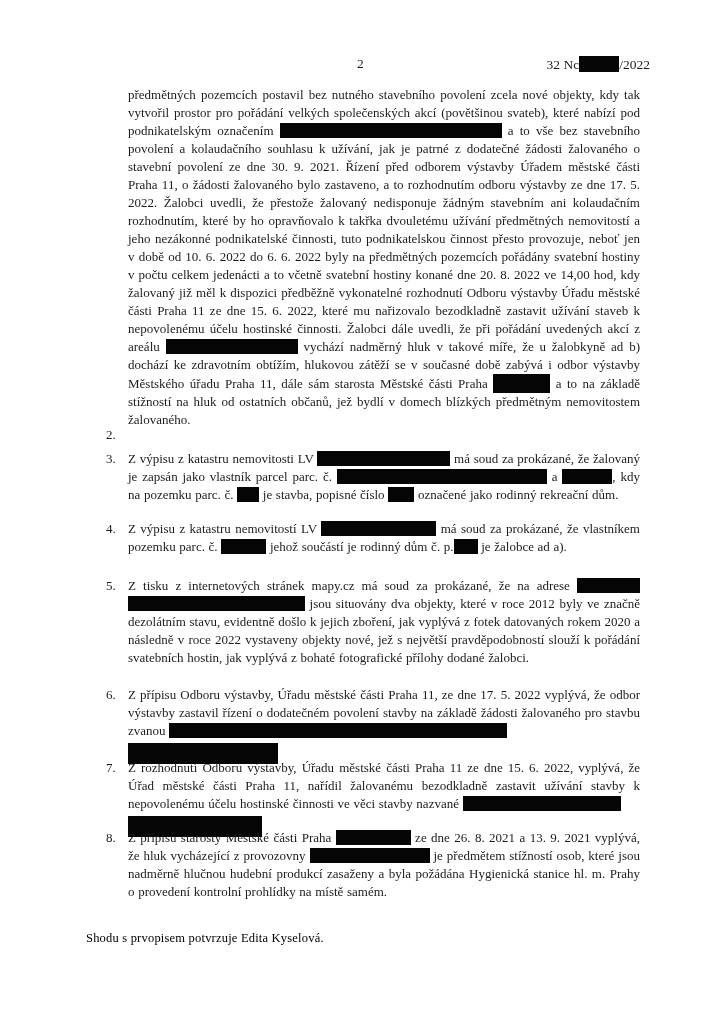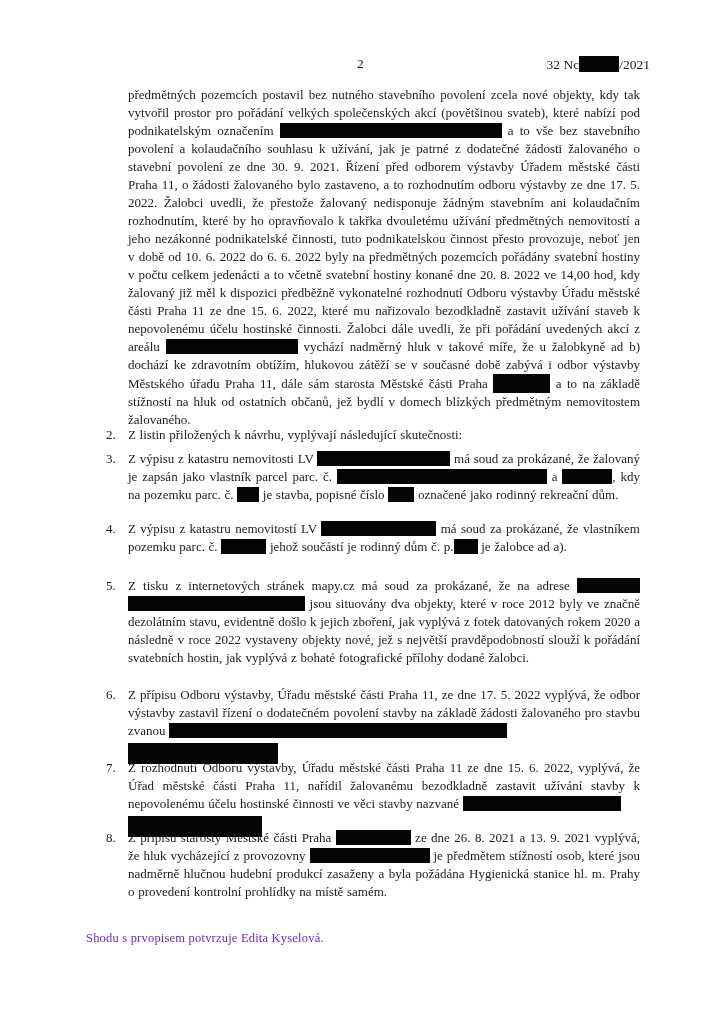--- a/index.html
+++ b/index.html
@@ -35,36 +35,36 @@
     display:inline-block;
     background:#050505;
     height:15px;
     vertical-align:-3px;
   }
   .rd.tall{height:19px;vertical-align:-5px;}
   .rd.blk{display:block;height:21px;margin-top:3px;}
   .hdr .rd{height:16px;vertical-align:-3px;}
   .foot{
     position:absolute;left:86px;top:931px;
-    font-size:12.5px;color:#6d28d9;letter-spacing:0.2px;
+    font-size:12.5px;color:#000000;letter-spacing:0.2px;
   }
 </style>
 </head>
 <body>
 
 <div class="page">
 
   <div class="hdr">
     <span class="pagenum">2</span>
-    <span class="caseno"><span>32 Nc</span><span class="rd" id="hdr-redact" style="width: 40px;"></span><span>/2021</span></span>
+    <span class="caseno"><span>32 Nc</span><span class="rd" id="hdr-redact" style="width: 40px;"></span><span>/2022</span></span>
   </div>
 
   <div class="body-col" id="paragraphs">
       <div class="para" style="top: 86px;"><span>předmětných pozemcích postavil bez nutného stavebního povolení  zcela nové objekty, kdy tak vytvořil prostor pro pořádání velkých společenských akcí (povětšinou svateb), které nabízí pod podnikatelským označením </span><span class="rd" style="width: 222px;"></span><span> a to vše bez stavebního povolení a kolaudačního souhlasu k užívání, jak je patrné z dodatečné žádosti žalovaného o stavební povolení ze dne 30. 9. 2021.  Řízení před odborem výstavby Úřadem městské části Praha 11, o žádosti žalovaného bylo zastaveno, a to rozhodnutím odboru výstavby ze dne 17. 5. 2022. Žalobci uvedli, že přestože žalovaný nedisponuje žádným stavebním ani kolaudačním rozhodnutím, které by ho opravňovalo k takřka dvouletému užívání předmětných nemovitostí a jeho nezákonné podnikatelské činnosti, tuto podnikatelskou činnost přesto provozuje, neboť jen v době od 10. 6. 2022 do 6. 6. 2022 byly na předmětných pozemcích pořádány svatební hostiny v počtu celkem jedenácti a to včetně svatební hostiny konané dne 20. 8. 2022 ve 14,00 hod, kdy žalovaný již měl k dispozici předběžně vykonatelné rozhodnutí Odboru výstavby Úřadu městské části Praha 11 ze dne 15. 6. 2022, které mu nařizovalo bezodkladně zastavit užívání staveb k nepovolenému účelu hostinské činnosti. Žalobci dále uvedli, že při pořádání uvedených akcí z areálu </span><span class="rd" style="width: 132px;"></span><span> vychází nadměrný hluk v takové míře, že u žalobkyně ad b) dochází ke zdravotním obtížím, hlukovou zátěží se v současné době zabývá i odbor výstavby Městského úřadu Praha 11, dále sám starosta Městské části Praha </span><span class="rd tall" style="width: 57px;"></span><span> a to na základě stížností na hluk od ostatních občanů, jež bydlí v domech blízkých předmětným nemovitostem žalovaného.</span></div>
-      <div class="para" style="top: 426px;"><span class="num">2.</span><span>Z listin přiložených k návrhu, vyplývají následující skutečnosti:</span></div>
+      <div class="para" style="top: 426px;"><span class="num">2.</span></div>
       <div class="para" style="top: 450px;"><span class="num">3.</span><span>Z výpisu z katastru nemovitosti LV </span><span class="rd" style="width: 133px;"></span><span> má soud za prokázané, že žalovaný je zapsán jako vlastník parcel parc. č. </span><span class="rd" style="width: 210px;"></span><span> a </span><span class="rd" style="width: 50px;"></span><span>, kdy na pozemku parc. č. </span><span class="rd" style="width: 22px;"></span><span> je stavba, popisné číslo </span><span class="rd" style="width: 26px;"></span><span> označené jako rodinný rekreační dům.</span></div>
       <div class="para" style="top: 520px;"><span class="num">4.</span><span>Z výpisu z katastru nemovitostí LV </span><span class="rd" style="width: 115px;"></span><span> má soud za prokázané, že vlastníkem pozemku parc. č. </span><span class="rd" style="width: 45px;"></span><span> jehož součástí je rodinný dům č. p.</span><span class="rd" style="width: 24px;"></span><span> je žalobce ad a).</span></div>
       <div class="para" style="top: 577px;"><span class="num">5.</span><span>Z tisku z internetových stránek mapy.cz má soud za prokázané, že na adrese </span><span class="rd" style="width: 63px;"></span><span> </span><span class="rd" style="width: 177px;"></span><span> jsou situovány dva objekty, které v roce 2012 byly ve značně dezolátním stavu, evidentně došlo k jejich zboření, jak vyplývá z fotek datovaných rokem 2020 a následně v roce 2022 vystaveny objekty nové, jež s největší pravděpodobností slouží k pořádání svatebních hostin, jak vyplývá z bohaté fotografické přílohy dodané žalobci.</span></div>
       <div class="para" style="top: 686px;"><span class="num">6.</span><span>Z přípisu Odboru výstavby, Úřadu městské části Praha 11, ze dne 17. 5. 2022 vyplývá, že odbor výstavby zastavil řízení o dodatečném povolení stavby na základě žádosti žalovaného pro stavbu zvanou </span><span class="rd" style="width: 338px;"></span><span class="rd blk" style="width: 150px;"></span></div>
       <div class="para" style="top: 759px;"><span class="num">7.</span><span>Z rozhodnutí Odboru výstavby, Úřadu městské části Praha 11 ze dne 15. 6. 2022, vyplývá, že Úřad městské části Praha 11, nařídil žalovanému bezodkladně zastavit užívání stavby k nepovolenému účelu hostinské činnosti ve věci stavby nazvané </span><span class="rd" style="width: 158px;"></span><span class="rd blk" style="width: 134px;"></span></div>
       <div class="para" style="top: 829px;"><span class="num">8.</span><span>Z přípisů starosty Městské části Praha </span><span class="rd" style="width: 75px;"></span><span> ze dne 26. 8. 2021 a 13. 9. 2021 vyplývá, že hluk vycházející z provozovny </span><span class="rd" style="width: 120px;"></span><span> je předmětem stížností osob, které jsou nadměrně hlučnou hudební produkcí zasaženy a byla požádána Hygienická stanice hl. m. Prahy o provedení kontrolní prohlídky na místě samém.</span></div>
     </div>
 
   <div class="foot">Shodu s prvopisem potvrzuje Edita Kyselová.</div>
 

